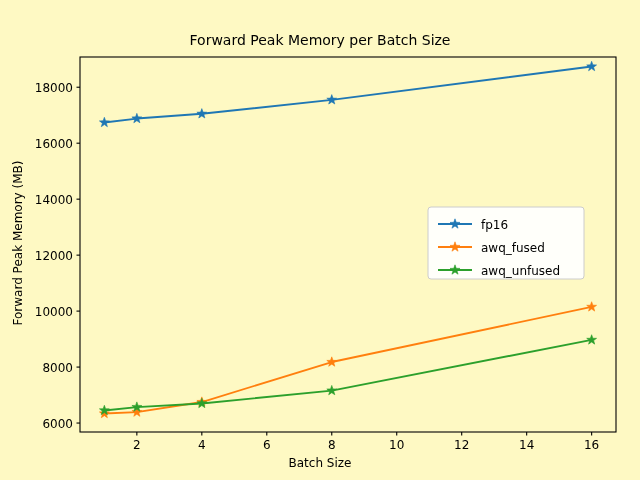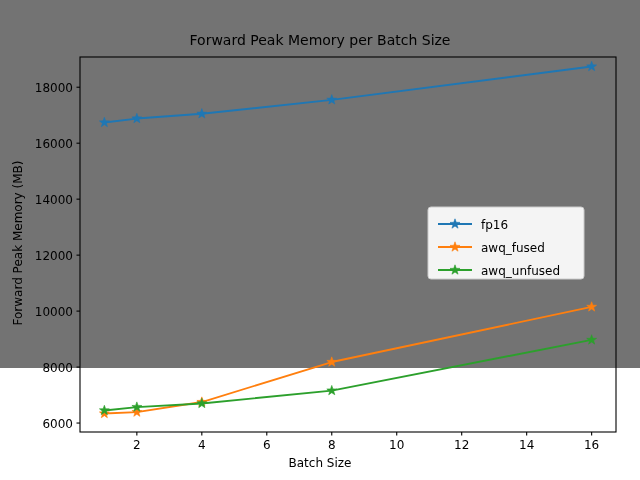--- a/index.html
+++ b/index.html
@@ -9,22 +9,22 @@
   }
   body {
     width: 640px;
     height: 480px;
     overflow: hidden;
     font-family: "DejaVu Sans", sans-serif;
   }
   #figure {
     position: relative;
     width: 640px;
-    height: 368px;
-    background: #737373;
+    height: 480px;
+    background: #fef9c3;
   }
   svg#plot {
     display: block;
     width: 640px;
     height: 480px;
   }
   .tick-label {
     font-family: "DejaVu Sans", sans-serif;
     font-size: 12px;
     fill: #000000;

